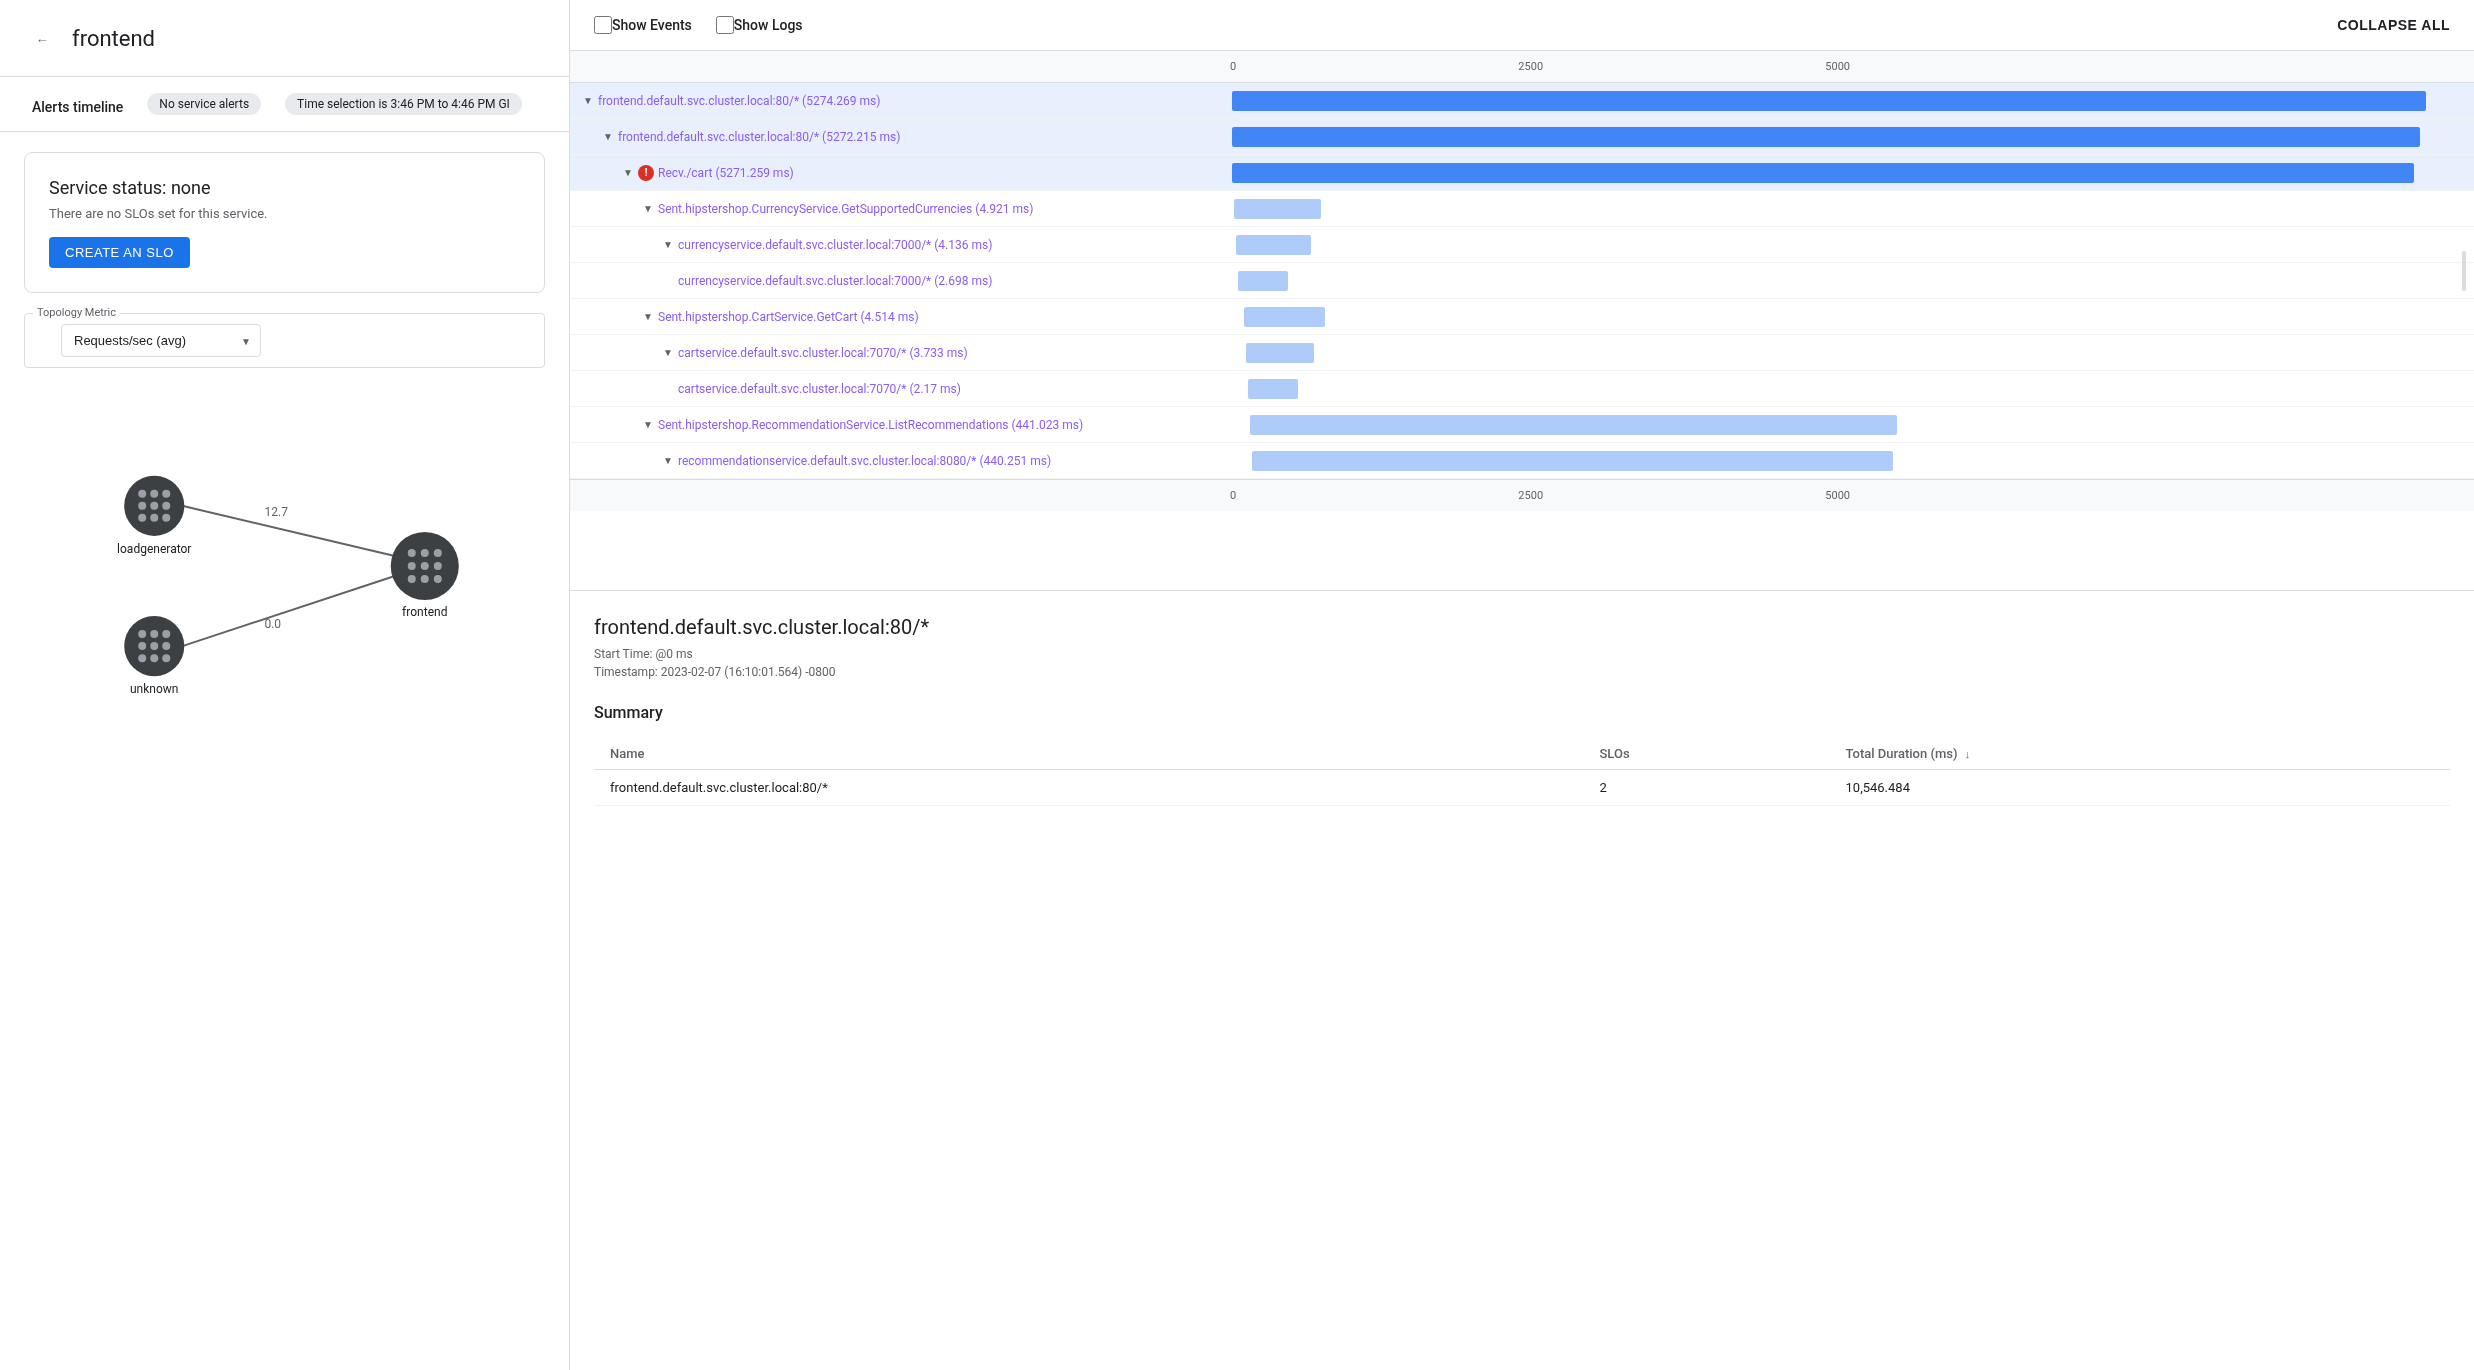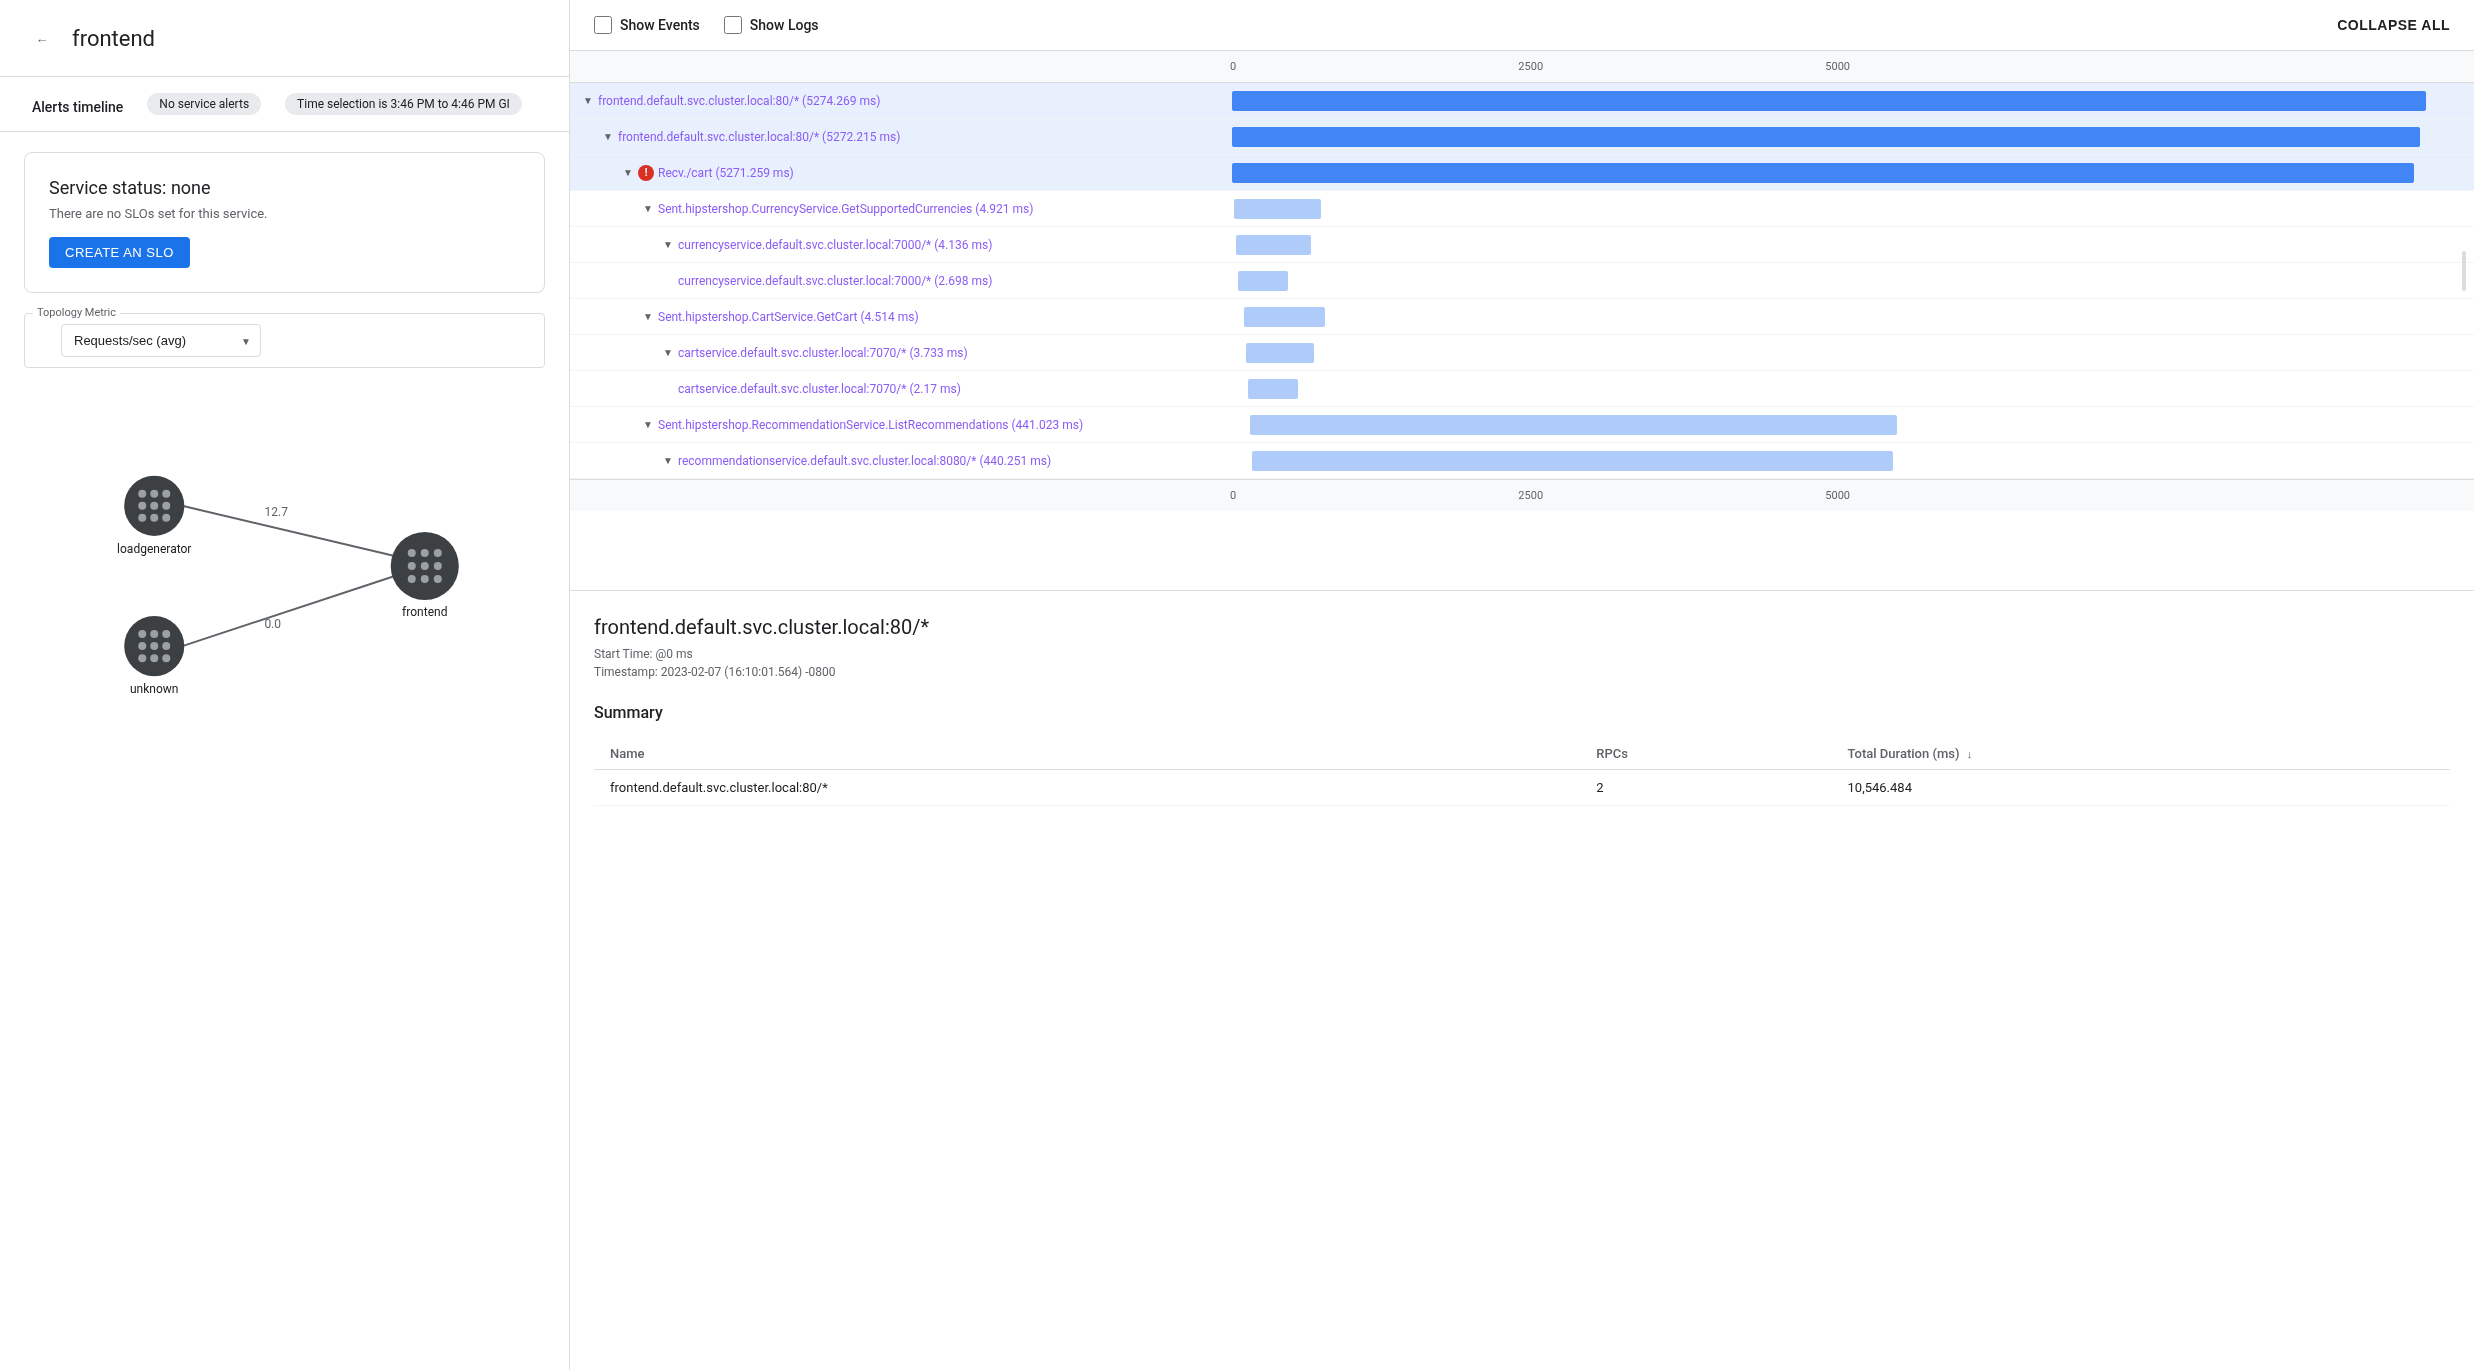--- a/index.html
+++ b/index.html
@@ -161,21 +161,20 @@
       display: flex;
       align-items: center;
       padding: 16px 24px;
       border-bottom: 1px solid #dadce0;
       gap: 24px;
     }
 
     .checkbox-label {
       display: flex;
       align-items: center;
-      gap: 8px;
       cursor: pointer;
       font-size: 14px;
       font-weight: 500;
       color: #202124;
     }
 
     .checkbox-label input[type=checkbox] {
       width: 18px; height: 18px;
       cursor: pointer;
     }
@@ -598,21 +597,21 @@
     <div class="detail-title">frontend.default.svc.cluster.local:80/*</div>
     <div class="detail-meta">Start Time: @0 ms</div>
     <div class="detail-meta">Timestamp: 2023-02-07 (16:10:01.564) -0800</div>
 
     <div class="summary-section">
       <div class="summary-title">Summary</div>
       <table class="summary-table">
         <thead>
           <tr>
             <th>Name</th>
-            <th>RPCs</th>
+            <th>SLOs</th>
             <th>
               <span>Total Duration (ms)</span>
               <span class="sort-icon">↓</span>
             </th>
           </tr>
         </thead>
         <tbody>
           <tr class="list-item">
             <td>frontend.default.svc.cluster.local:80/*</td>
             <td>2</td>

